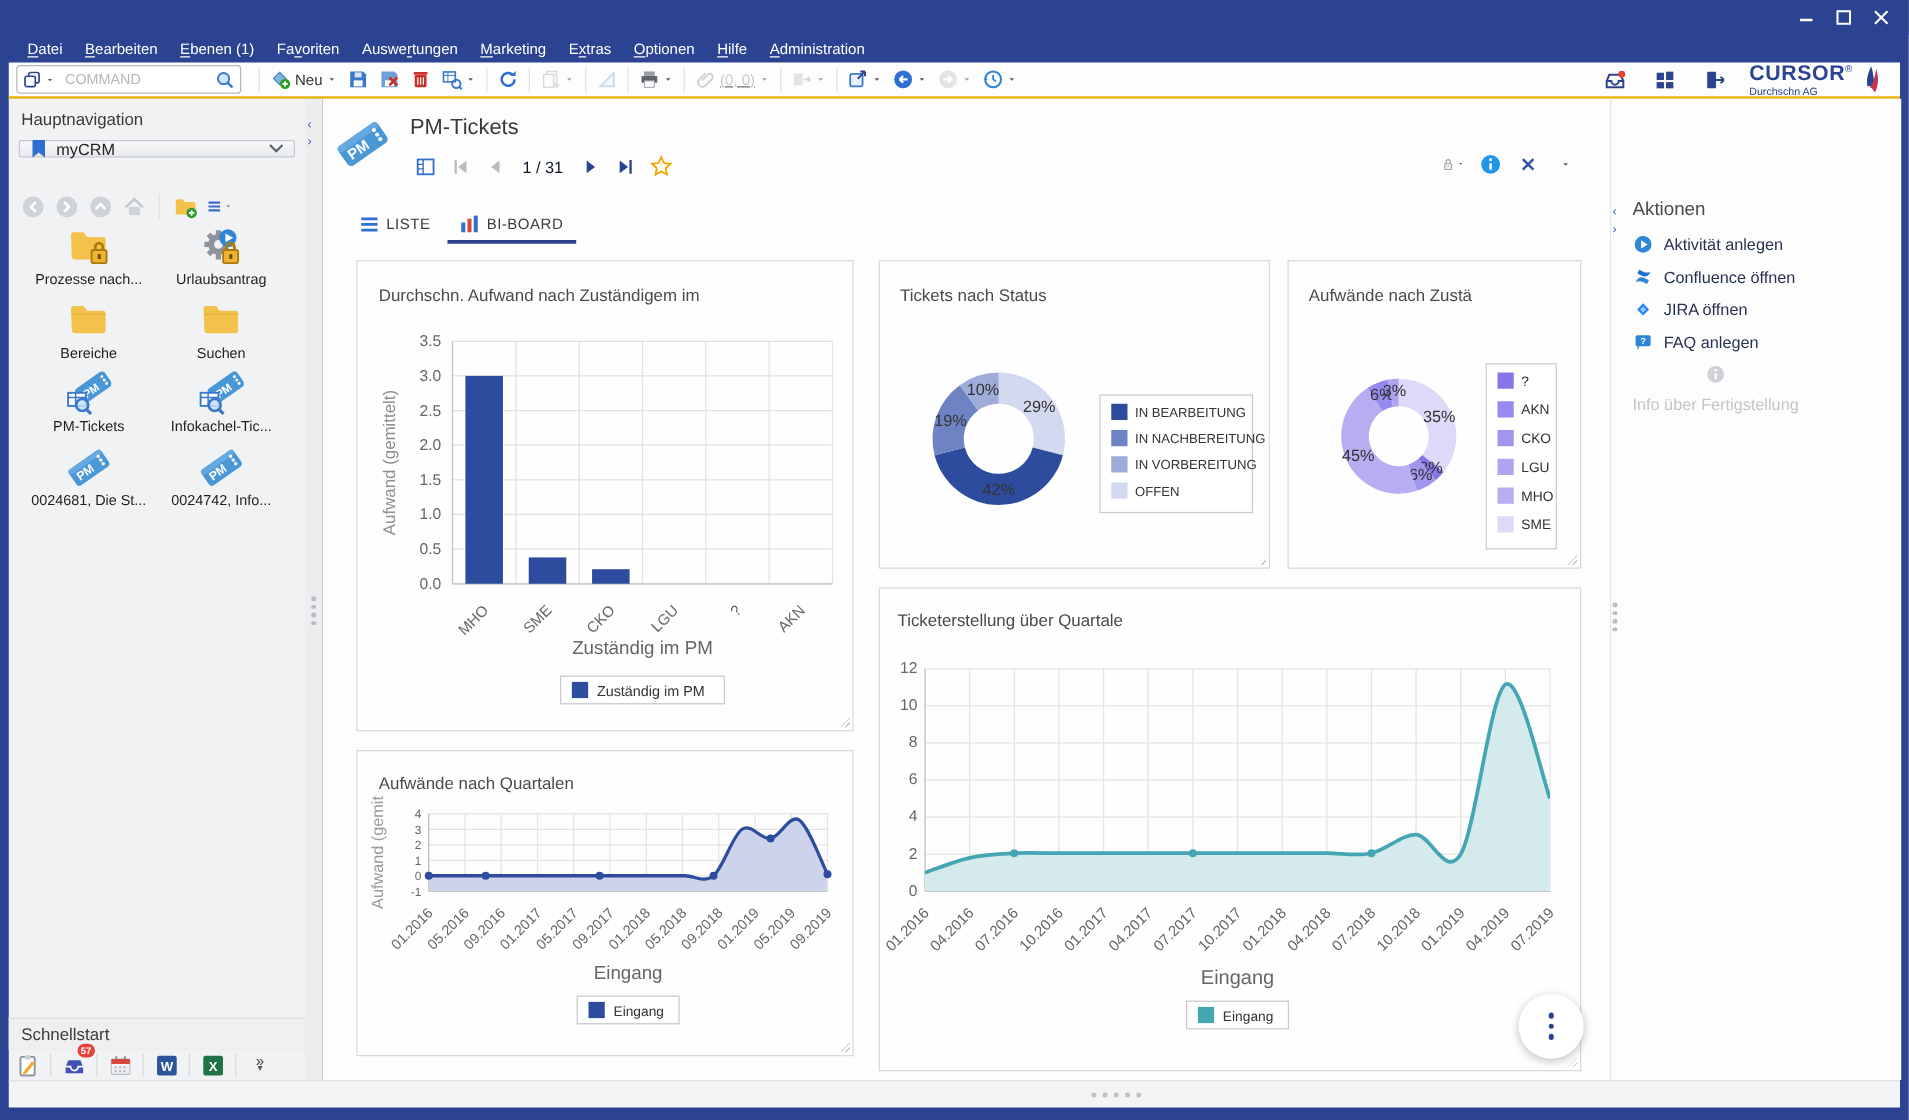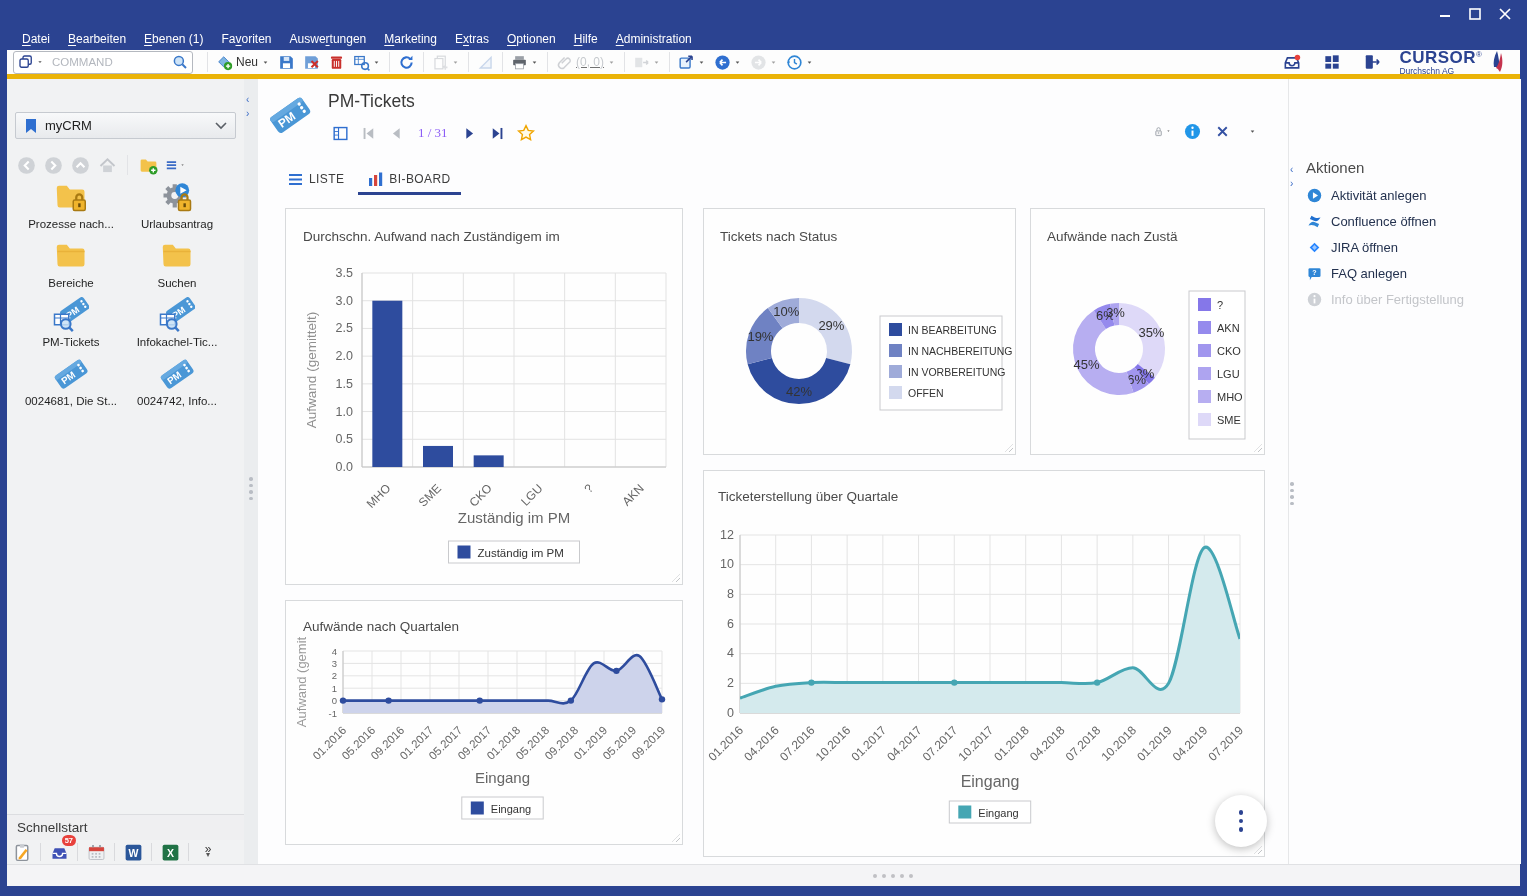--- a/index.html
+++ b/index.html
@@ -8,39 +8,39 @@
   .abs { position:absolute; }
 
   
   #titlebar { left:0; top:0; width:1527px; height:28px; background:#2b4391; }
   .winctrl { position:absolute; top:6px; width:16px; height:16px; cursor:pointer; }
   #menubar { left:7px; top:28px; width:1513px; height:22px; background:#2b4391; display:flex; align-items:center; padding-left:6px; }
   .menu-item { color:#fff; font-size:12px; padding:2px 9px; cursor:pointer; white-space:nowrap; }
   .menu-item u { text-underline-offset:2px; }
 
   
-  #toolbar { left:7px; top:50px; width:1513px; height:29px; background:#fdfdfd; border-bottom:5px solid #eab308; display:flex; align-items:center; padding:0 6px; }
+  #toolbar { left:7px; top:50px; width:1513px; height:29px; background:#fdfdfd; border-bottom:2px solid #eab308; display:flex; align-items:center; padding:0 6px; }
   #cmdbox { display:flex; align-items:center; border:1px solid #b4b8bf; border-radius:3px; height:23px; background:#fff; margin-right:10px; }
   #cmdbox input { border:none; outline:none; width:120px; font-size:11.5px; color:#444; padding:0 4px; font-family:"Liberation Sans",sans-serif; }
   #cmdbox input::placeholder { color:#b3b7be; }
   .tbtn { display:flex; align-items:center; padding:0 3px; height:24px; cursor:pointer; }
   .tbtn.disabled { opacity:.55; cursor:default;text-decoration:underline; }
   .tbtn .lbl { font-size:12px; color:#333; margin:0 2px; }
   .tbtn .lbl.gray { color:#9aa0a8; }
   .tsep { width:1px; height:20px; background:#e2e3e6; margin:0 4px; }
   #toolbar-right { margin-left:auto; display:flex; align-items:center; gap:14px; padding-right:8px; }
   #brand { text-align:right; line-height:1; display:flex; align-items:center; gap:2px; cursor:default; }
   #brand .nm { font-size:17px; font-weight:bold; color:#2b4391; letter-spacing:.5px; }
   #brand .reg { font-size:8px; color:#2b4391; vertical-align:super; }
   #brand .sub { font-size:8.5px; color:#2b4391; text-align:left; margin-top:1px; }
 
   
   #sidebar { left:7px; top:79px; width:237px; height:785px; background:#f1f2f3; }
   #sidebar-title { padding:9px 10px 6px; font-size:13.5px; color:#3a3a3a; }
-  #workspace { position:absolute; left:8px; top:33px; width:221px; height:27px; background:linear-gradient(#f8f9fa,#e8eaed); border:1px solid #c6cad0; border-radius:2px; display:flex; align-items:center; padding:0 8px; cursor:pointer; }
+  #workspace { position:absolute; left:8px; top:33px; width:221px; height:14px; background:linear-gradient(#f8f9fa,#e8eaed); border:1px solid #c6cad0; border-radius:2px; display:flex; align-items:center; padding:0 8px; cursor:pointer; }
   #workspace .wlabel { font-size:13px; color:#222; margin-left:7px; flex:1; }
   #navtools { position:absolute; left:8px; top:72px; width:221px; height:28px; display:flex; align-items:center; gap:5px; }
   .ntbtn { width:22px; height:22px; display:flex; align-items:center; justify-content:center; cursor:pointer; }
   #navgrid { position:absolute; left:0; top:100px; width:237px; }
   .nav-item { position:absolute; width:106px; text-align:center; cursor:pointer; }
   .nav-item .ic { width:36px; height:36px; margin:0 auto; }
   .nav-item .nl { font-size:11.5px; color:#1f1f1f; margin-top:3px; white-space:nowrap; overflow:hidden; text-overflow:ellipsis; padding:0 2px; }
   #schnellstart-hd { position:absolute; left:0; top:735px; width:237px; height:26px; border-top:1px solid #dcdde0; background:#efeff1; font-size:13.5px; color:#3a3a3a; padding:5px 10px; }
   #schnellstart-row { position:absolute; left:0; top:761px; width:237px; height:24px; display:flex; align-items:center; padding-left:2px; }
   .qbtn { position:relative; width:26px; height:22px; display:flex; align-items:center; justify-content:center; cursor:pointer; }
@@ -53,21 +53,21 @@
   #split-left { left:244px; top:79px; width:14px; height:785px; background:#ebedef; }
   .vdots { position:absolute; left:50%; transform:translateX(-50%); width:4px; }
   .vdots i { display:block; width:3.5px; height:3.5px; border-radius:50%; background:#b9bdc4; margin:3px auto; }
   .chevv { position:absolute; left:2px; color:#3a6bc6; font-size:10px; line-height:1; cursor:pointer; }
 
   
   #main { left:258px; top:79px; width:1030px; height:785px; background:#fdfdfe; }
   #rec-title { position:absolute; left:70px; top:12px; font-size:17.5px; color:#3a3a3a; }
   #rec-icon { position:absolute; left:10px; top:14px; width:44px; height:44px; }
   #recnav { position:absolute; left:72px; top:42px; height:24px; display:flex; align-items:center; gap:8px; }
-  #recnav .pg { font-size:13px; color:#8b5cf6; margin:0 4px;font-family:Liberation Serif, serif; }
+  #recnav .pg { font-size:13px; color:#0f172a; margin:0 4px; }
   .rbtn { width:20px; height:20px; display:flex; align-items:center; justify-content:center; cursor:pointer; }
   #hdr-right { position:absolute; right:26px; top:42px; display:flex; align-items:center; gap:10px; }
   #tabbar { position:absolute; left:0px; top:84px; width:1030px; height:32px; display:flex; align-items:flex-end; padding-left:18px; }
   .tab { display:flex; align-items:center; gap:6px; padding:6px 12px 9px; font-size:12px; color:#3c3c3c; letter-spacing:.4px; cursor:pointer; position:relative; }
   .tab.active::after { content:""; position:absolute; left:2px; right:2px; bottom:0; height:3px; background:#2b4391; }
 
   .card { position:absolute; background:#fefefe; border:1px solid #d8dadc; }
   .card svg { display:block; }
   .corner { position:absolute; right:2px; bottom:2px; width:8px; height:8px; background:repeating-linear-gradient(135deg, transparent 0 2px, #c3c5c8 2px 3px); clip-path:polygon(100% 0,100% 100%,0 100%); }
 
@@ -309,20 +309,21 @@
       </span>
       <svg width="22" height="26" viewBox="0 0 22 26">
         <path d="M13 2 C10 8 9 13 10 18 L16 18 C15 12 14.5 7 13 2 Z" fill="#2b4391"></path>
         <path d="M17 4 C19 11 19 17 16 23 C14 20 13.5 19.5 12 19 C15 15 16 10 17 4 Z" fill="#c5334e"></path>
       </svg>
     </span>
   </div>
 </div>
 
 <aside id="sidebar" class="abs">
+  <div id="sidebar-title">Hauptnavigation</div>
   <div id="workspace">
     <svg width="14" height="16">
         <path d="M2 1h10v14l-5-4-5 4z" fill="#2f6fd0"></path>
       </svg>
     <span class="wlabel">myCRM</span>
     <svg width="12" height="8">
         <path d="M1 1l5 5 5-5" fill="none" stroke="#5a5f66" stroke-width="1.6"></path>
       </svg>
   </div>
   <div id="navtools">
@@ -898,21 +899,21 @@
         <span class="al">JIRA öffnen</span>
       </div>
       <div class="action-item" style="top: 186px;">
         <svg width="17" height="17" viewBox="0 0 24 24">
           <rect x="3.5" y="4.5" width="17" height="12.5" rx="2" fill="#2f86d6"></rect>
           <path d="M8 17l-2.5 4.5V17z" fill="#2f86d6"></path>
           <text x="12" y="14.3" text-anchor="middle" font-size="10" font-weight="bold" fill="#fff">?</text>
         </svg>
         <span class="al">FAQ anlegen</span>
       </div>
-      <div class="action-item disabled" style="top: 212px;">
+      <div class="action-item disabled" style="top: 212px; flex-direction: column;">
         <svg width="17" height="17" viewBox="0 0 24 24">
           <circle cx="12" cy="12" r="9.5" fill="#ced1d6"></circle>
           <path d="M12 10.8V17.5" stroke="#fff" stroke-width="2.5"></path>
           <circle cx="12" cy="7.3" r="1.5" fill="#fff"></circle>
         </svg>
         <span class="al">Info über Fertigstellung</span>
       </div>
     </div>
 </aside>
 

